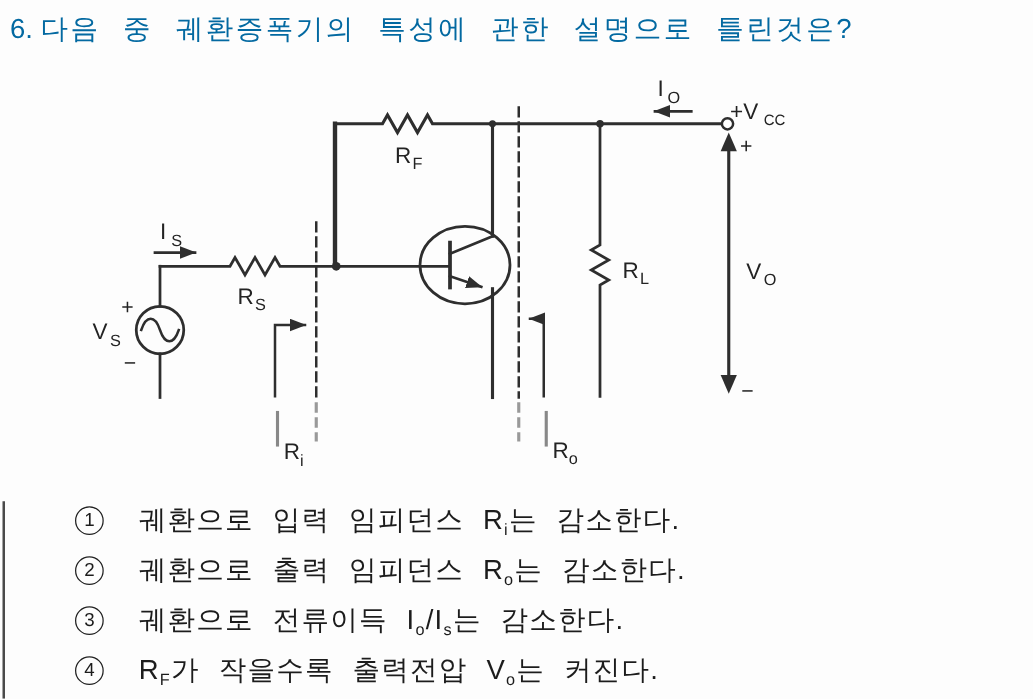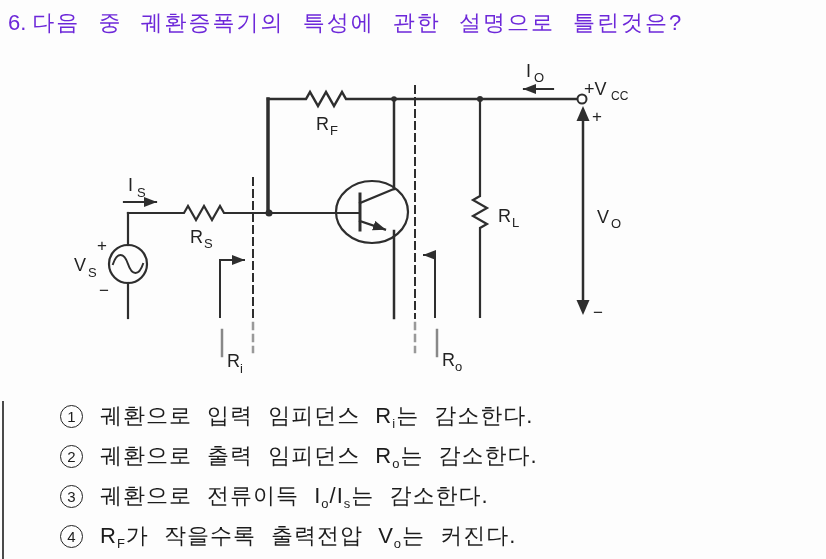--- a/index.html
+++ b/index.html
@@ -5,39 +5,39 @@
   html,body{margin:0;padding:0;}
   body{
     width:826px;height:559px;position:relative;overflow:hidden;
     background:#fdfdfd;
     font-family:"Liberation Sans","DejaVu Sans",sans-serif;
     color:#1f1f1f;
   }
   .title{
     position:absolute;left:8px;top:8px;
     font-size:22px;letter-spacing:2px;word-spacing:10px;
-    color:#6d28d9;white-space:nowrap;
+    color:#0369a1;white-space:nowrap;
   }
   .title .qnum{margin-right:6px;letter-spacing:0;}
   .circuit-wrap{position:absolute;left:0;top:42px;}
   svg text{font-family:"Liberation Sans","DejaVu Sans",sans-serif;fill:#232323;}
   .lbl{font-size:18px;}
   .sublbl{font-size:13px;}
   .sign{font-size:17px;}
   .smsub{font-size:12px;}
   .options{position:absolute;left:60px;top:404px;}
   .option{display:flex;align-items:center;height:24px;margin-bottom:16px;white-space:nowrap;}
   .onum{
     box-sizing:border-box;flex:none;width:23px;height:23px;
     border:1.7px solid #222;border-radius:50%;
     display:inline-flex;align-items:center;justify-content:center;
     font-size:15px;line-height:1;color:#1c1c1c;
   }
   .otext{
-    margin-left:17px;font-size:22px;letter-spacing:1px;word-spacing:8px;color:#1c1c1c;
+    margin-left:28px;font-size:22px;letter-spacing:1px;word-spacing:8px;color:#1c1c1c;
   }
   .otext sub{font-size:13px;line-height:0;}
   .left-rule{position:absolute;left:2px;top:401px;width:2px;height:158px;background:#4a4a4a;}
 </style>
 </head>
 <body>
 
 <div class="title">
   <span class="qnum">6.</span><span>다음 중 궤환증폭기의 특성에 관한 설명으로 틀린것은?</span>
 </div>

